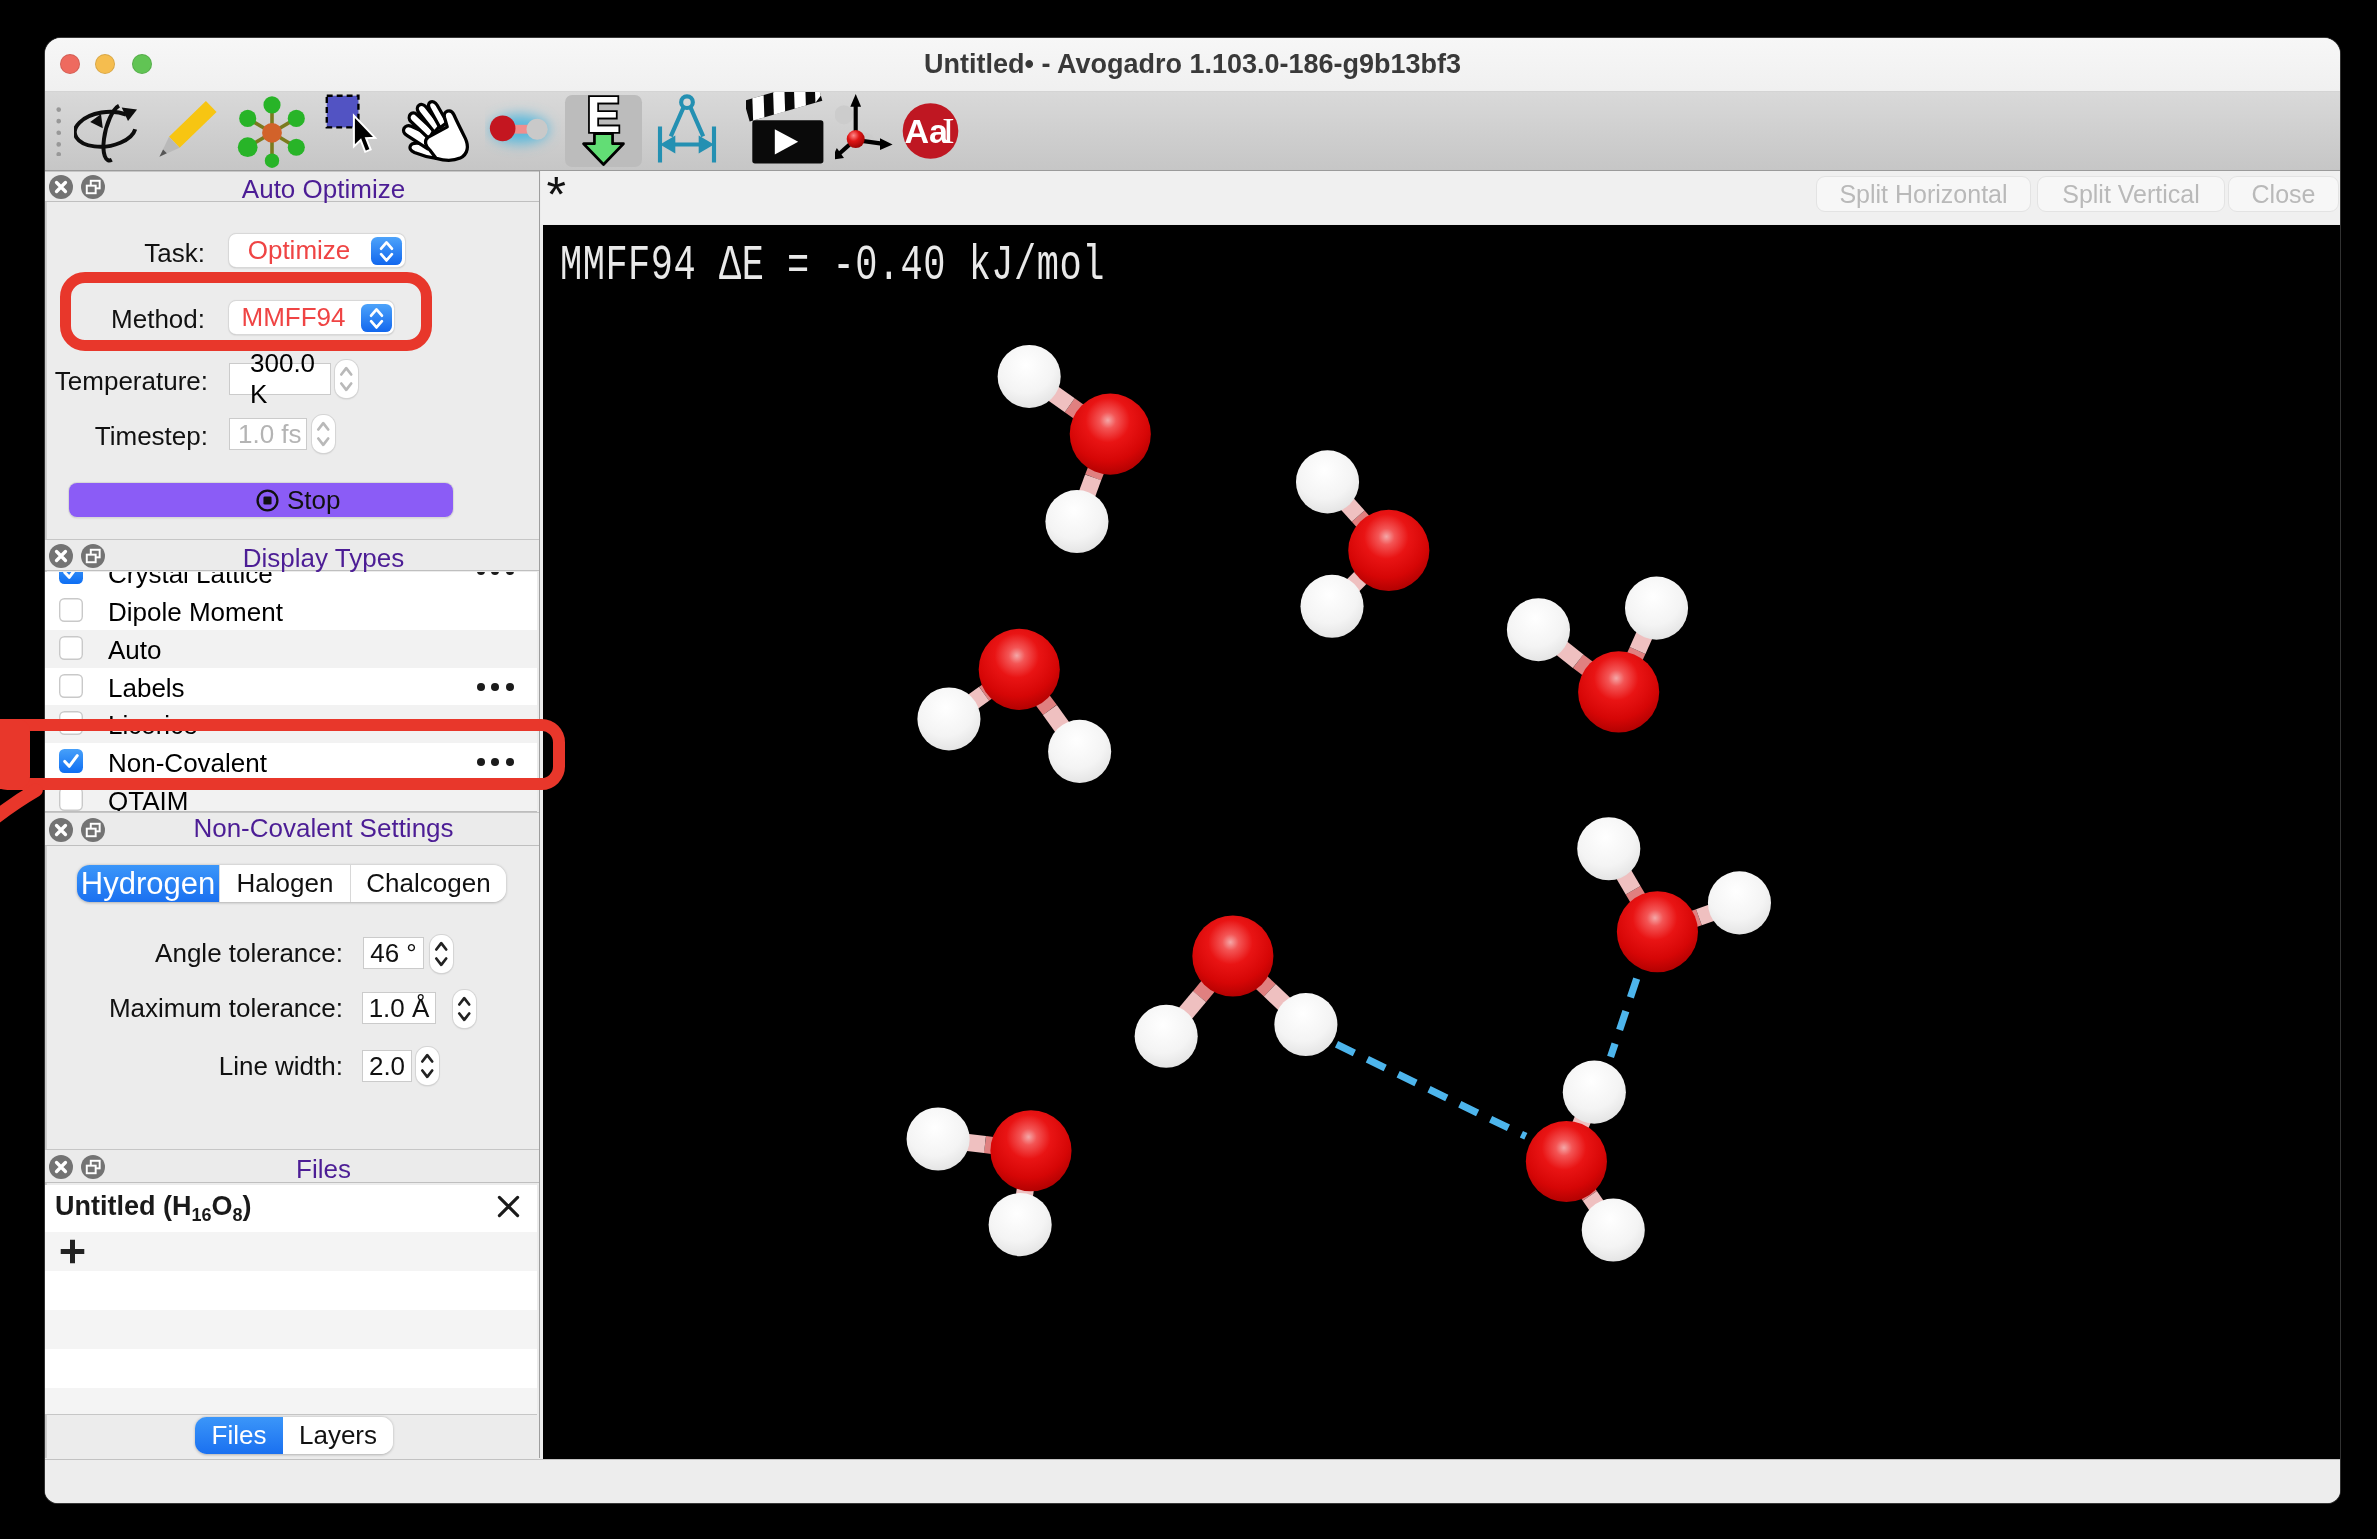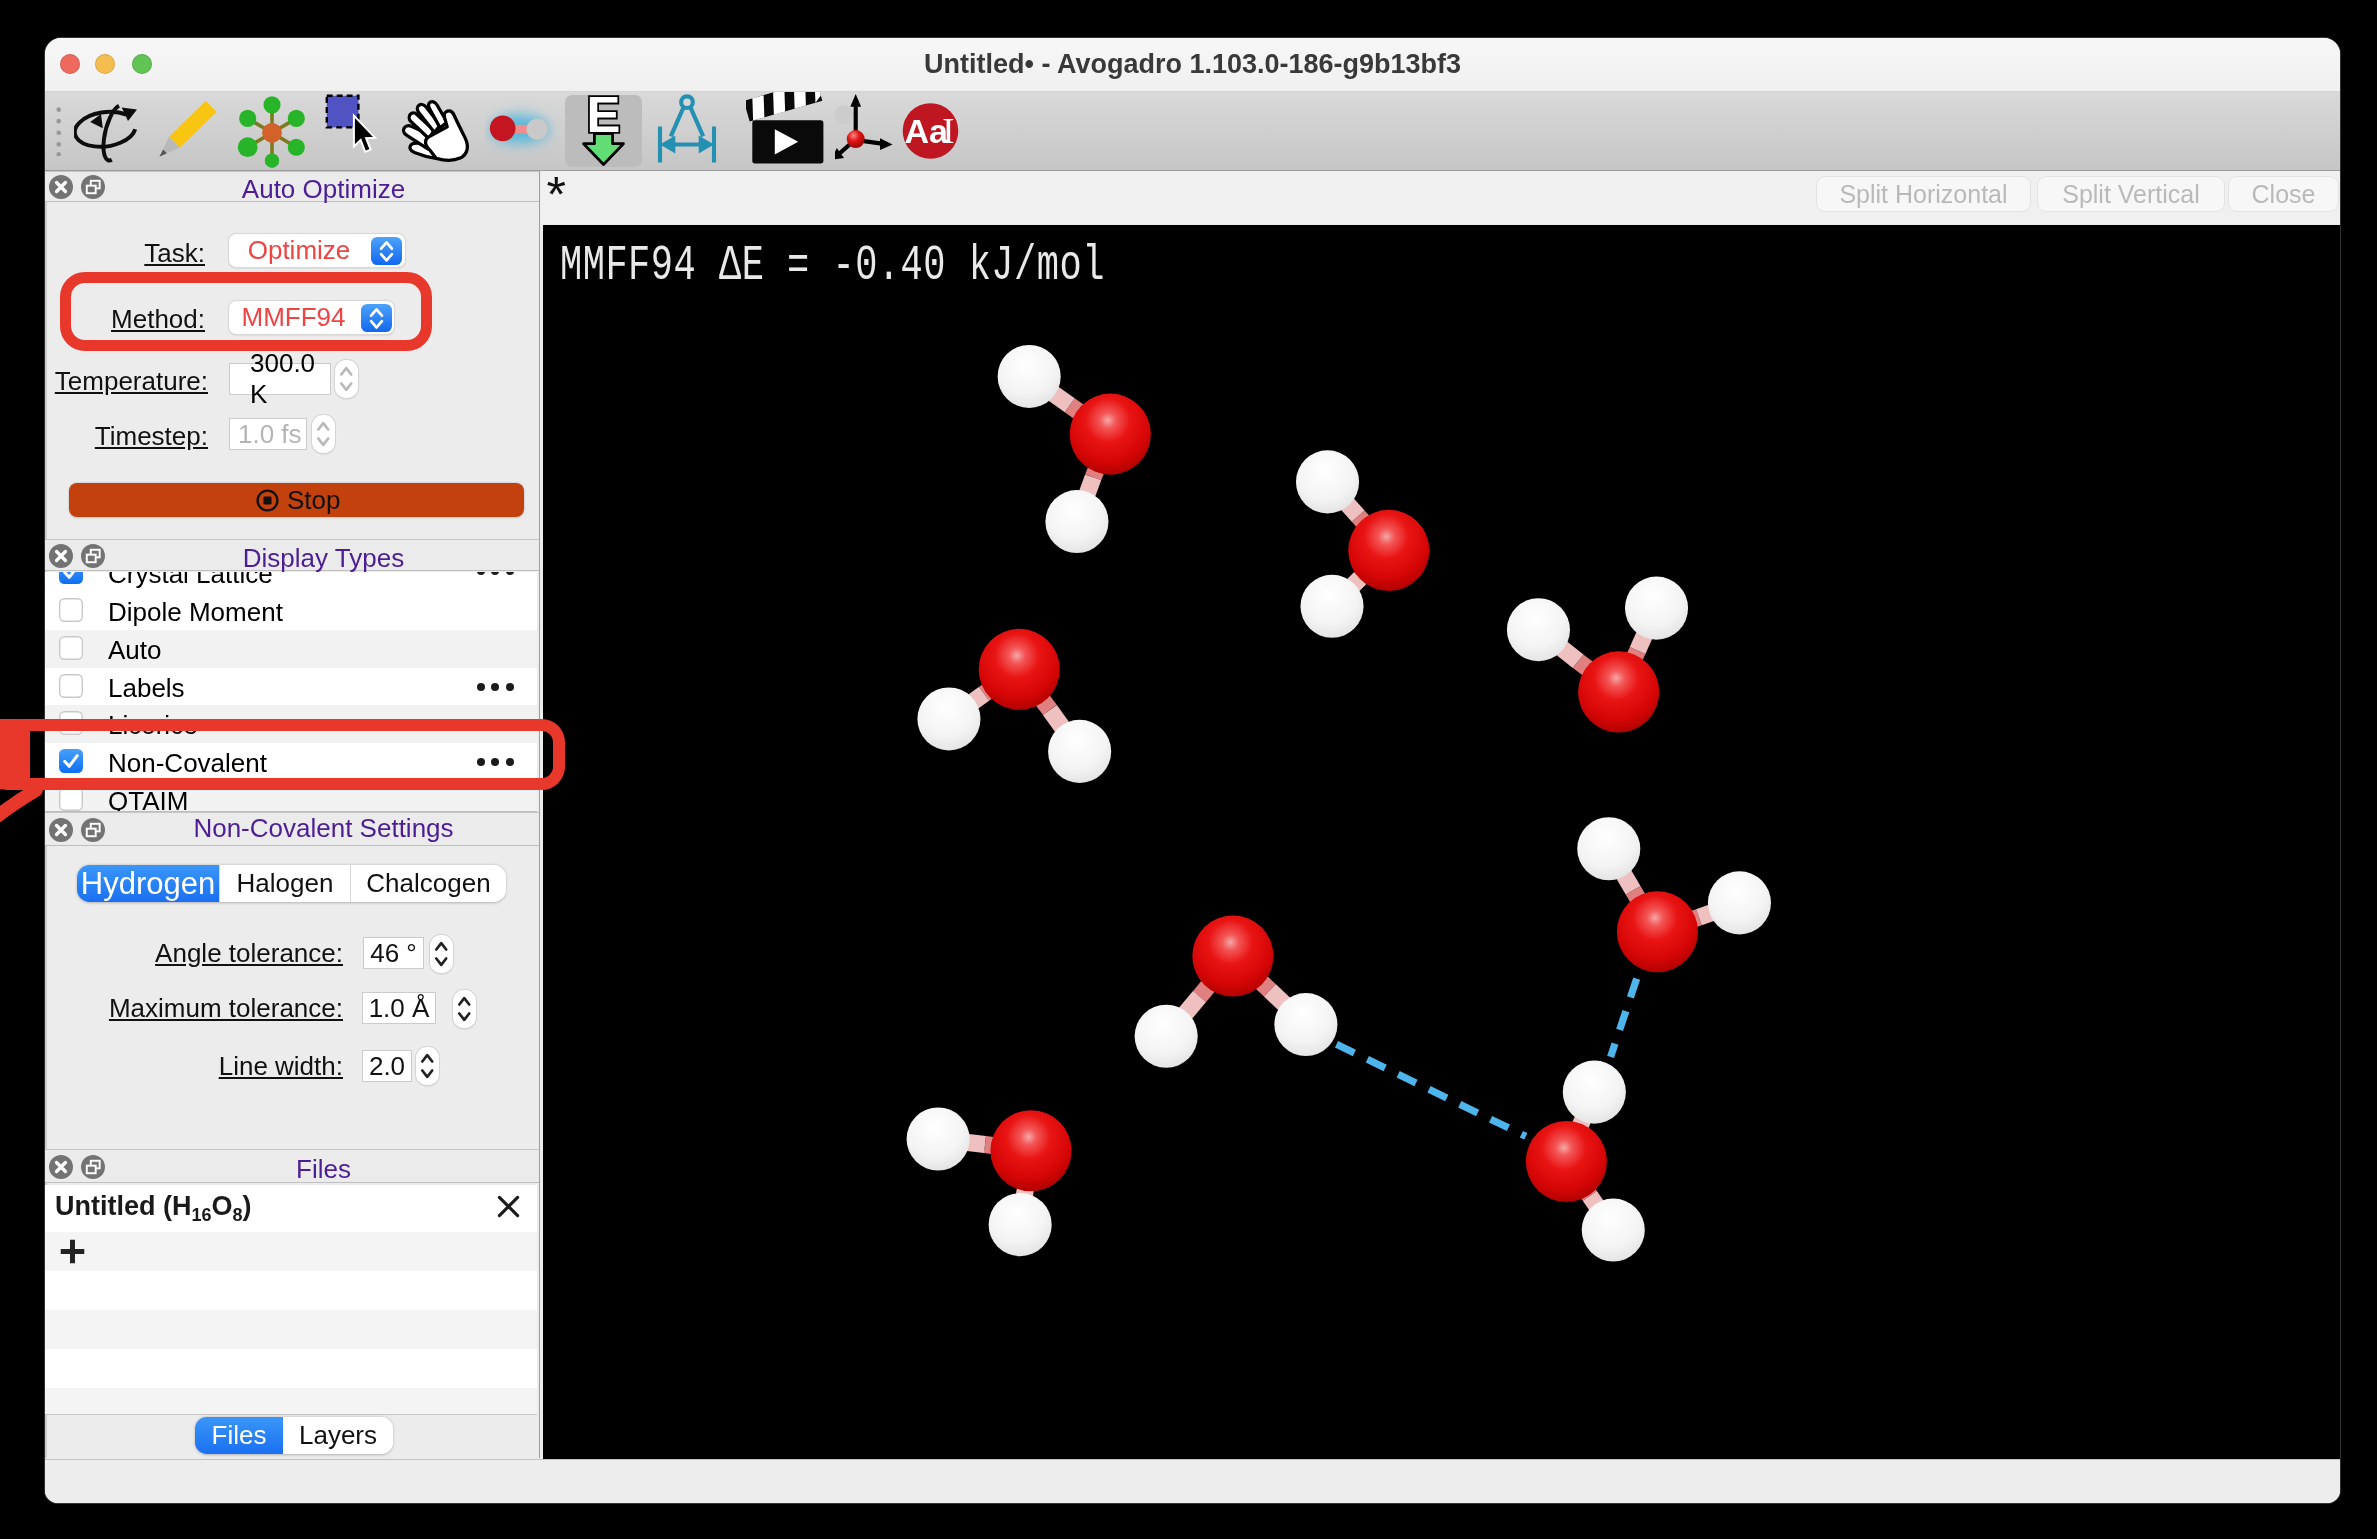--- a/index.html
+++ b/index.html
@@ -21,21 +21,21 @@
   .stripbtn{position:absolute;top:4.5px;height:36px;background:#f7f7f7;border:0.9px solid #e3e3e3;border-radius:9px;color:#b9b9b9;font-size:25px;text-align:center;box-sizing:border-box;}
   
   #viewport{position:absolute;left:498px;top:187px;width:1798px;height:1234px;background:#000;}
   #gltext{position:absolute;left:17px;top:12.6px;letter-spacing:0.5px;color:#e9e9e9;font-family:"Liberation Mono",monospace;font-size:37px;transform:scaleY(1.33);transform-origin:left top;white-space:pre;}
   
   #dock{position:absolute;left:0;top:133px;width:494px;height:1287px;background:#ececec;border-right:1.8px solid #9e9e9e;box-shadow:inset 1.8px 0 0 #c9c9c9;}
   .phead{position:absolute;left:0;width:494px;background:#ebebeb;border-top:0.9px solid #c6c6c6;border-bottom:0.9px solid #bfbfbf;box-sizing:border-box;}
   .ptitle{position:absolute;left:63px;right:0;text-align:center;font-size:26px;color:#4c1d95;}
   .hbtn{position:absolute;width:24px;height:24px;border-radius:50%;background:#737373;}
   .hbtn svg{position:absolute;left:0;top:0;}
-  .plabel{position:absolute;font-size:26px;color:#111;text-align:right;text-decoration:underline;}
+  .plabel{position:absolute;font-size:26px;color:#111;text-align:right;}
   .dropdown{position:absolute;background:#fff;border-radius:7.2px;box-shadow:0 0 0 0.9px #d8d8d8,0 0.9px 1.8px rgba(0,0,0,.25);}
   .ddtext{position:absolute;left:0;top:0;bottom:0;font-size:26px;color:#ef4444;display:flex;align-items:center;justify-content:center;}
   .ddblue{position:absolute;border-radius:6.3px;background:linear-gradient(#4da3fa,#1267ee);}
   .spinbox{position:absolute;background:#fff;border:1.4px solid #cbcbcb;box-sizing:border-box;font-size:26px;display:flex;align-items:center;}
   .stepper{position:absolute;width:22.5px;background:#fff;border-radius:10.8px;box-shadow:0 0 0 0.9px #d4d4d4,0 0.9px 1.8px rgba(0,0,0,.2);}
   .row{position:absolute;left:0;width:492px;}
   .cb{position:absolute;left:14.4px;width:24px;height:24px;border-radius:5.4px;background:#fff;box-shadow:inset 0 0 0 1.4px #c9c9c9;}
   .cbchecked{background:linear-gradient(#47a0f9,#0e6ef3);box-shadow:none;}
   .rowtext{position:absolute;left:63px;font-size:26px;color:#000;}
   .dots3{position:absolute;width:43px;height:8px;}
@@ -343,21 +343,21 @@
         </svg>
     </div>
     <div class="plabel" style="left:0;top:250px;width:163px;">Timestep:</div>
     <div class="spinbox" style="left:184px;top:247px;width:78px;height:32px;color:#b4b4b4;padding-left:8px;">1.0 fs</div>
     <div class="stepper" style="left:267px;top:244px;height:38px;">
       <svg width="22.5" height="38" viewBox="0 0 25 42">
           <path d="M7 16 L12.5 9 L18 16" fill="none" stroke="#b9b9b9" stroke-width="3" stroke-linecap="round" stroke-linejoin="round"></path>
           <path d="M7 26 L12.5 33 L18 26" fill="none" stroke="#b9b9b9" stroke-width="3" stroke-linecap="round" stroke-linejoin="round"></path>
         </svg>
     </div>
-    <div class="abs" style="left:24px;top:312px;width:455px;height:34px;background:#c2410c;border-radius:8px;box-shadow:0 0 0 0.9px #d8d8d8,0 0.9px 1.8px rgba(0,0,0,.2);">
+    <div class="abs" style="left:24px;top:312px;width:384px;height:34px;background:#8b5cf6;border-radius:8px;box-shadow:0 0 0 0.9px #d8d8d8,0 0.9px 1.8px rgba(0,0,0,.2);">
       <svg width="27" height="27" style="position:absolute;left:185px;top:3.6px;" viewBox="0 0 30 30">
           <circle cx="15" cy="15" r="11" fill="none" stroke="#111" stroke-width="2.6"></circle>
           <rect x="10.5" y="10.5" width="9" height="9" rx="1.5" fill="#111"></rect>
         </svg>
       <div class="abs" style="left:218px;top:0;height:34px;line-height:34px;font-size:26px;color:#111;font-weight:500;">Stop</div>
     </div>
 
     <div class="phead" style="top:368px;height:32px;">
       <div class="hbtn" style="left:3.6px;top:3.6px;">
           <svg width="24" height="24" viewBox="0 0 27 27">

